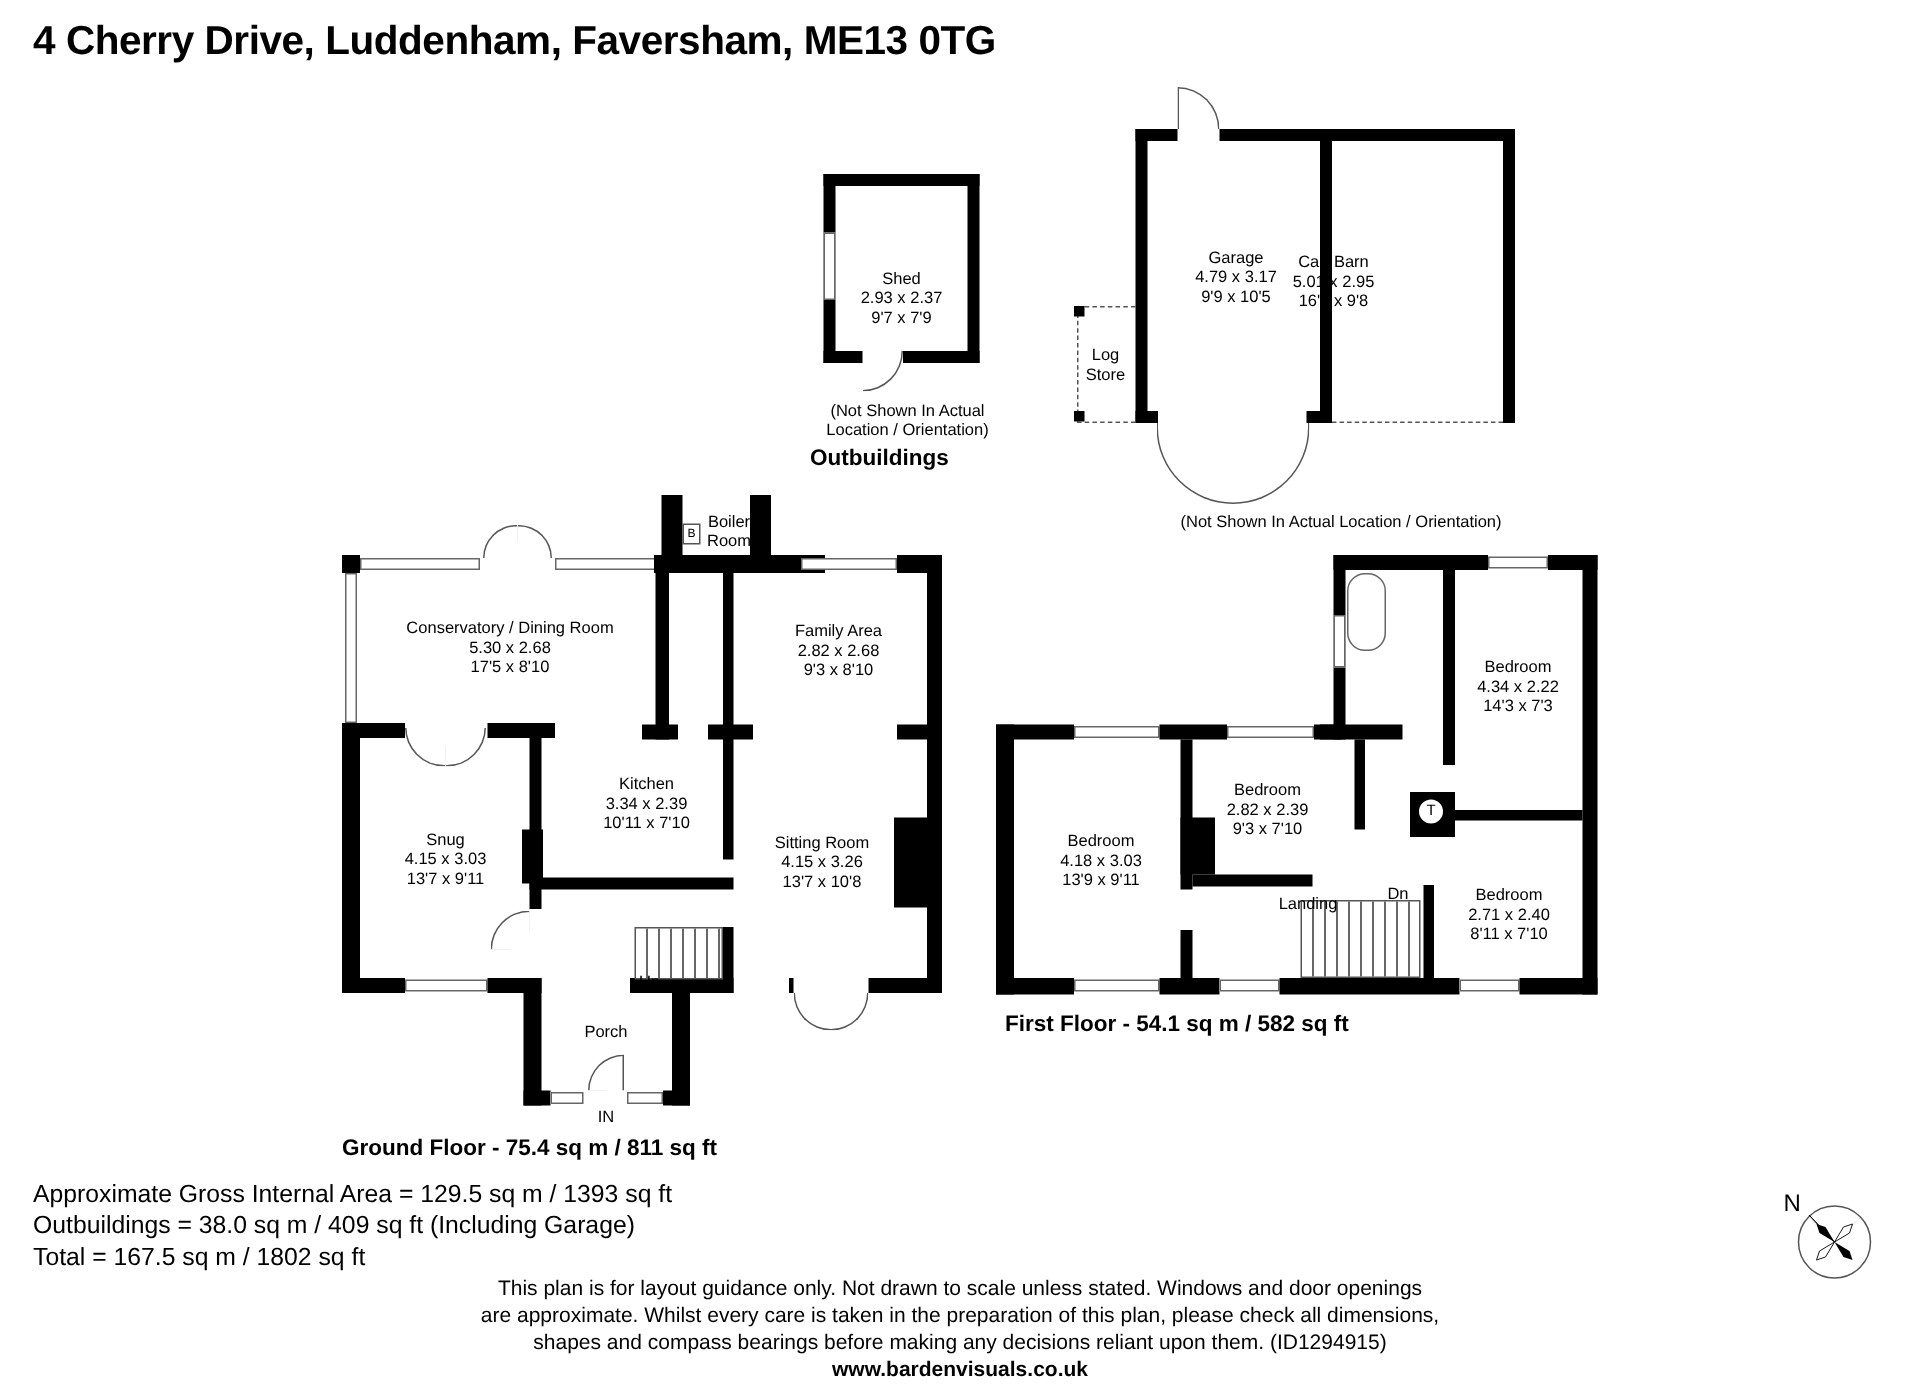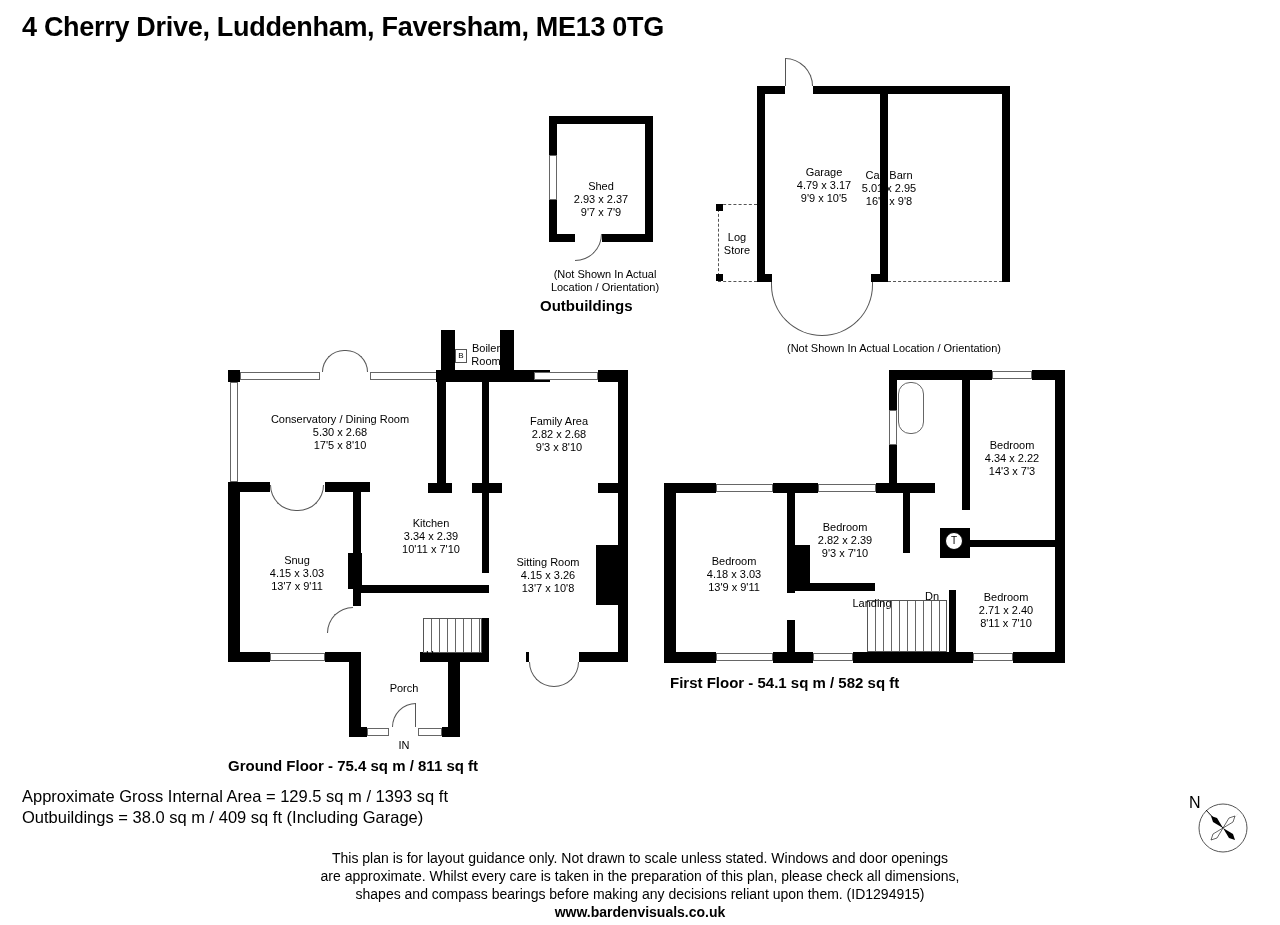--- a/index.html
+++ b/index.html
@@ -233,20 +233,21 @@
     <span class="d">8'11 x 7'10</span>
   </div>
   <div class="room" style="left:872px;top:597px;">Landing</div>
   <div class="room" style="left:932px;top:590px;">Dn</div>
 </div>
 <div class="floorlbl" style="left:670px;top:674px;">First Floor - 54.1 sq m / 582 sq ft</div>
 
 <div class="areas">
   <div>Approximate Gross Internal Area = 129.5 sq m / 1393 sq ft</div>
   <div>Outbuildings = 38.0 sq m / 409 sq ft (Including Garage)</div>
+  <div>Total = 167.5 sq m / 1802 sq ft</div>
 </div>
 
 <div class="abs" style="left:1189px;top:794px;font-size:16px;">N</div>
 <svg class="abs" style="left:1197px;top:802px;" width="52" height="52" viewBox="0 0 52 52">
   <circle cx="26" cy="26" r="24" fill="none" stroke="#555" stroke-width="1"></circle>
   <polygon points="26,26 8,9 22,22" fill="#000"></polygon>
   <polygon points="26,26 9,8 22,22" fill="#fff" stroke="#000" stroke-width="0.6"></polygon>
   <polygon points="26,26 44,9 30,22" fill="#000"></polygon>
   <polygon points="26,26 44,44 30,30" fill="#000"></polygon>
   <polygon points="26,26 8,44 22,30" fill="#000"></polygon>

